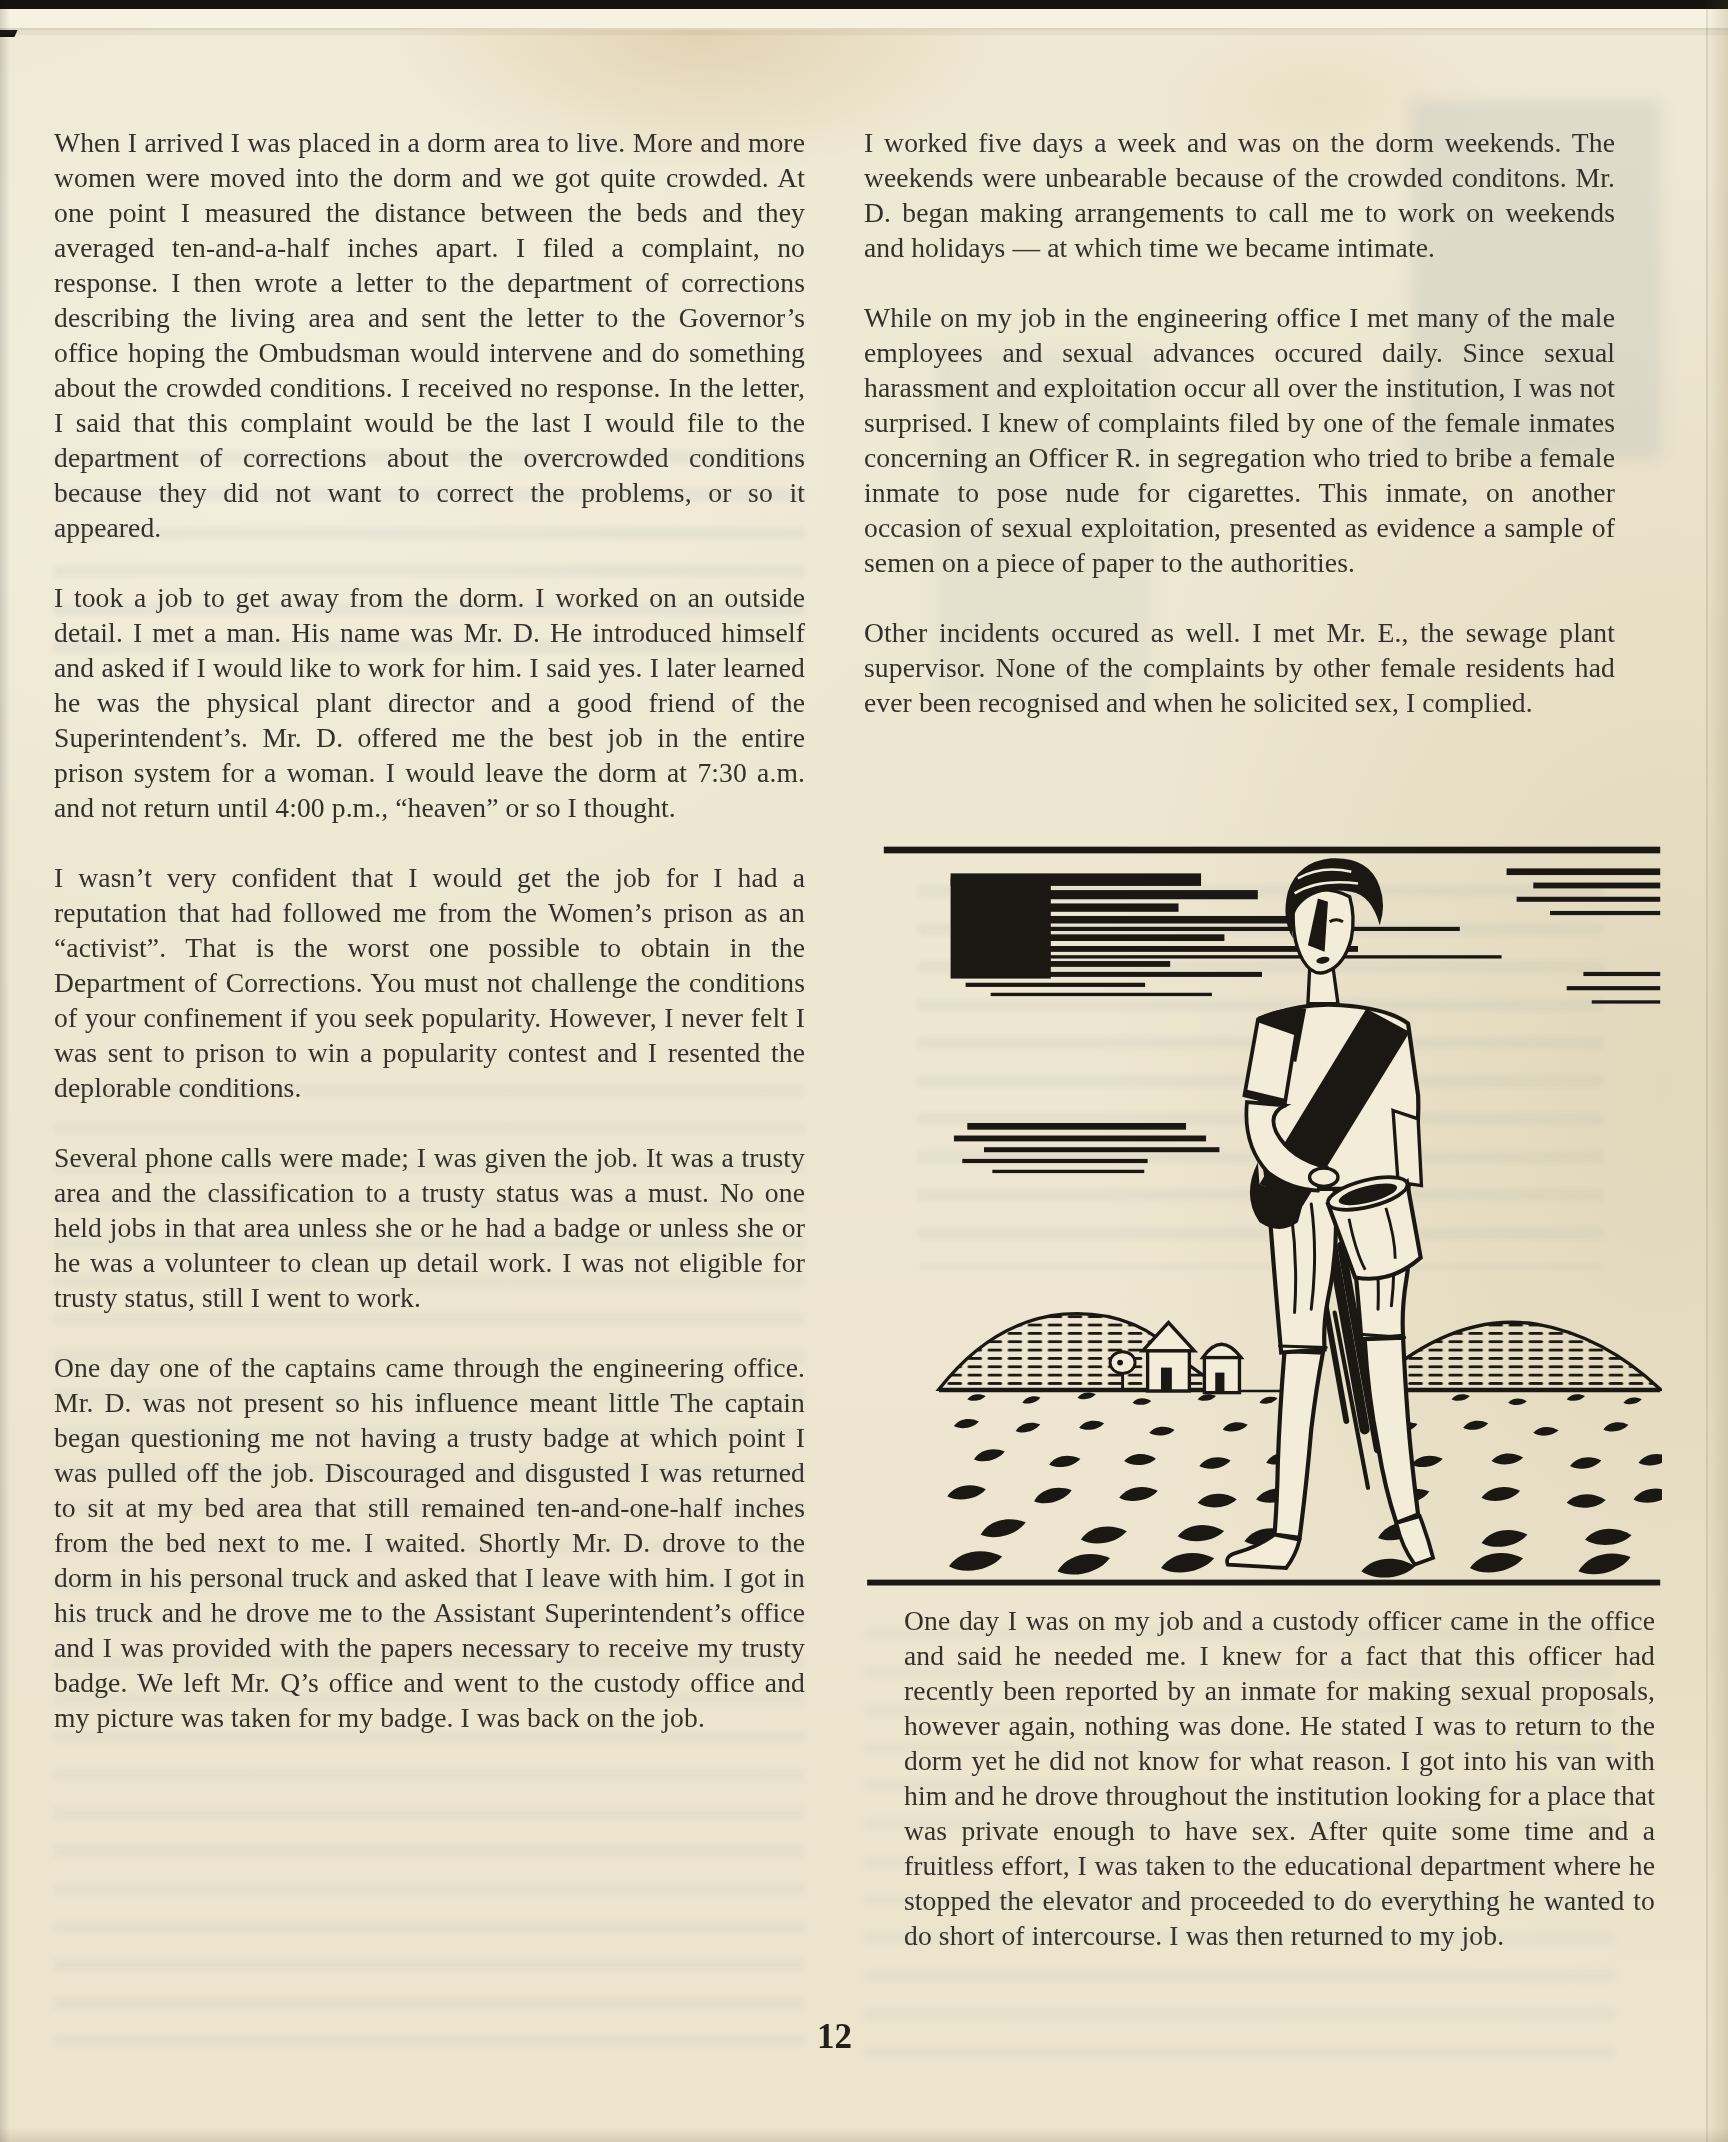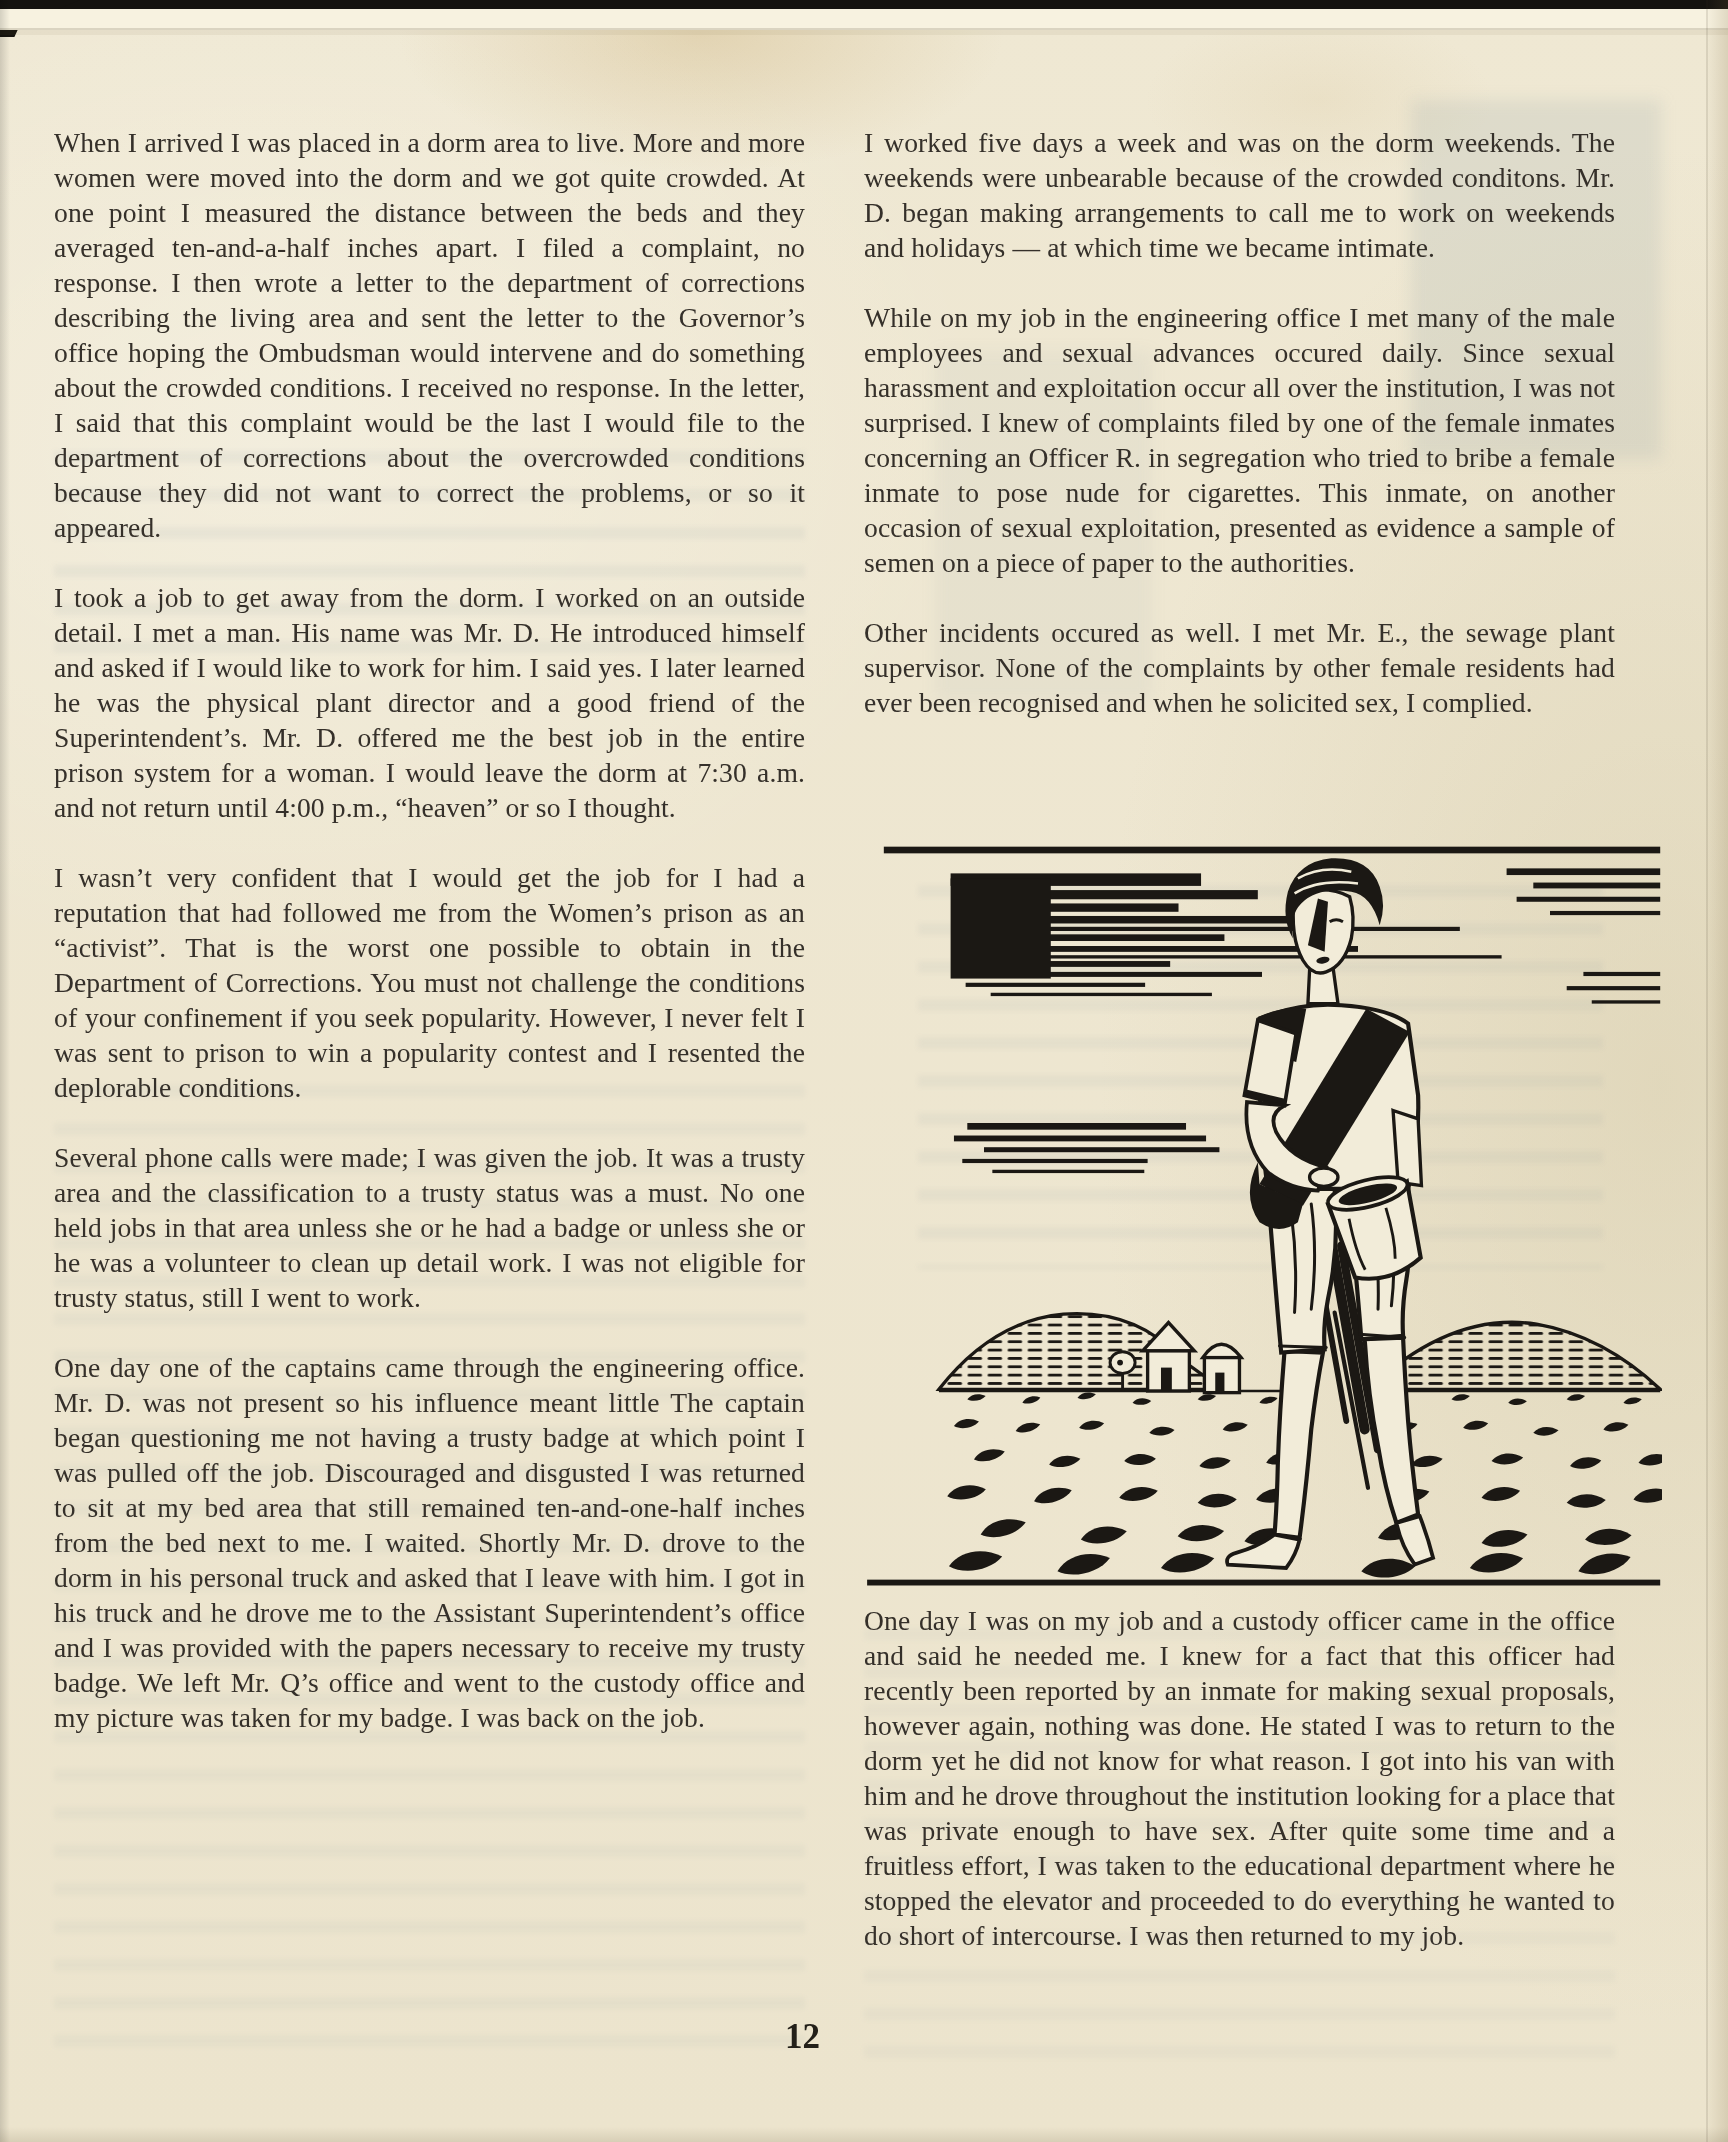--- a/index.html
+++ b/index.html
@@ -34,26 +34,26 @@
       rgba(116,138,148,0.14) 0 11.7px, rgba(116,138,148,0) 11.7px 38px);}
   .ghost-rect{background:rgba(134,156,164,0.16);filter:blur(7.5px);}
   
   .col{position:absolute;width:751px;z-index:2;
     font-size:27.6px;line-height:35px;color:#35302a;
     text-align:justify;letter-spacing:0.1px;}
   .col p{margin:0 0 35px 0;}
   .col p:last-child{margin-bottom:0;}
   #left-column{left:54px;top:125px;}
   #right-column-top{left:864px;top:125px;}
-  #right-column-bottom{left:864px;top:1603px;}
+  #right-column-bottom{left:904px;top:1603px;}
   
   #illustration{position:absolute;left:867px;top:845px;width:795px;height:748px;z-index:2;}
   
   #page-number{position:absolute;left:785px;top:2017px;width:67px;z-index:2;
-    font-size:35px;font-weight:bold;color:#232019;text-align:left;}
+    font-size:35px;font-weight:bold;color:#232019;text-align:right;}
 </style>
 </head>
 <body>
 
 <div class="ghost ghost-rect" style="left:1411px;top:100px;width:250px;height:359px;"></div>
 <div class="ghost ghost-stripes" style="left:54px;top:451px;width:751px;height:217px;opacity:.55;"></div>
 <div class="ghost ghost-stripes" style="left:54px;top:1085px;width:751px;height:985px;opacity:.42;"></div>
 <div class="ghost ghost-stripes" style="left:918px;top:885px;width:685px;height:384px;opacity:.5;"></div>
 <div class="ghost ghost-stripes" style="left:864px;top:1628px;width:751px;height:451px;opacity:.35;"></div>
 <div class="ghost ghost-rect" style="left:935px;top:351px;width:217px;height:351px;opacity:.5;"></div>

